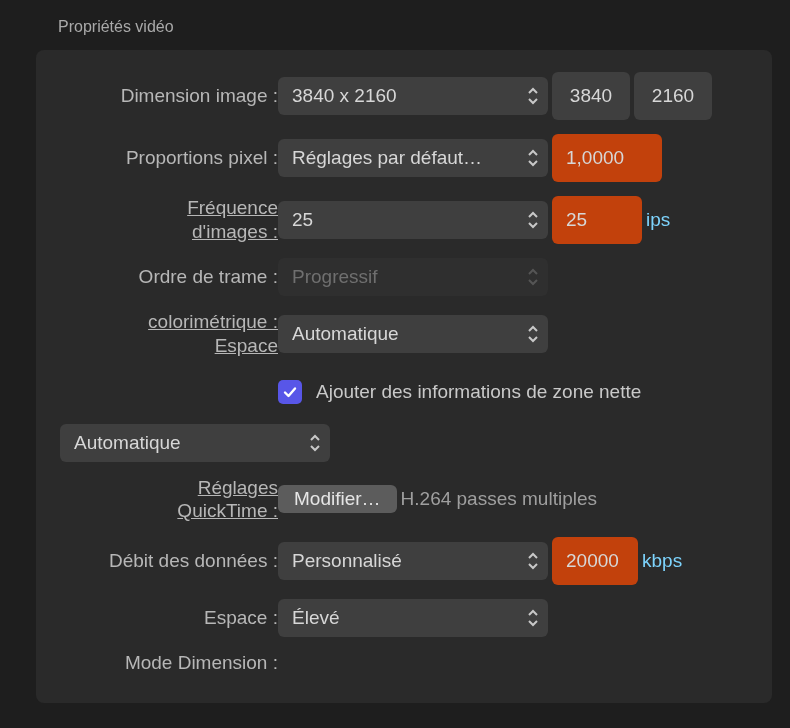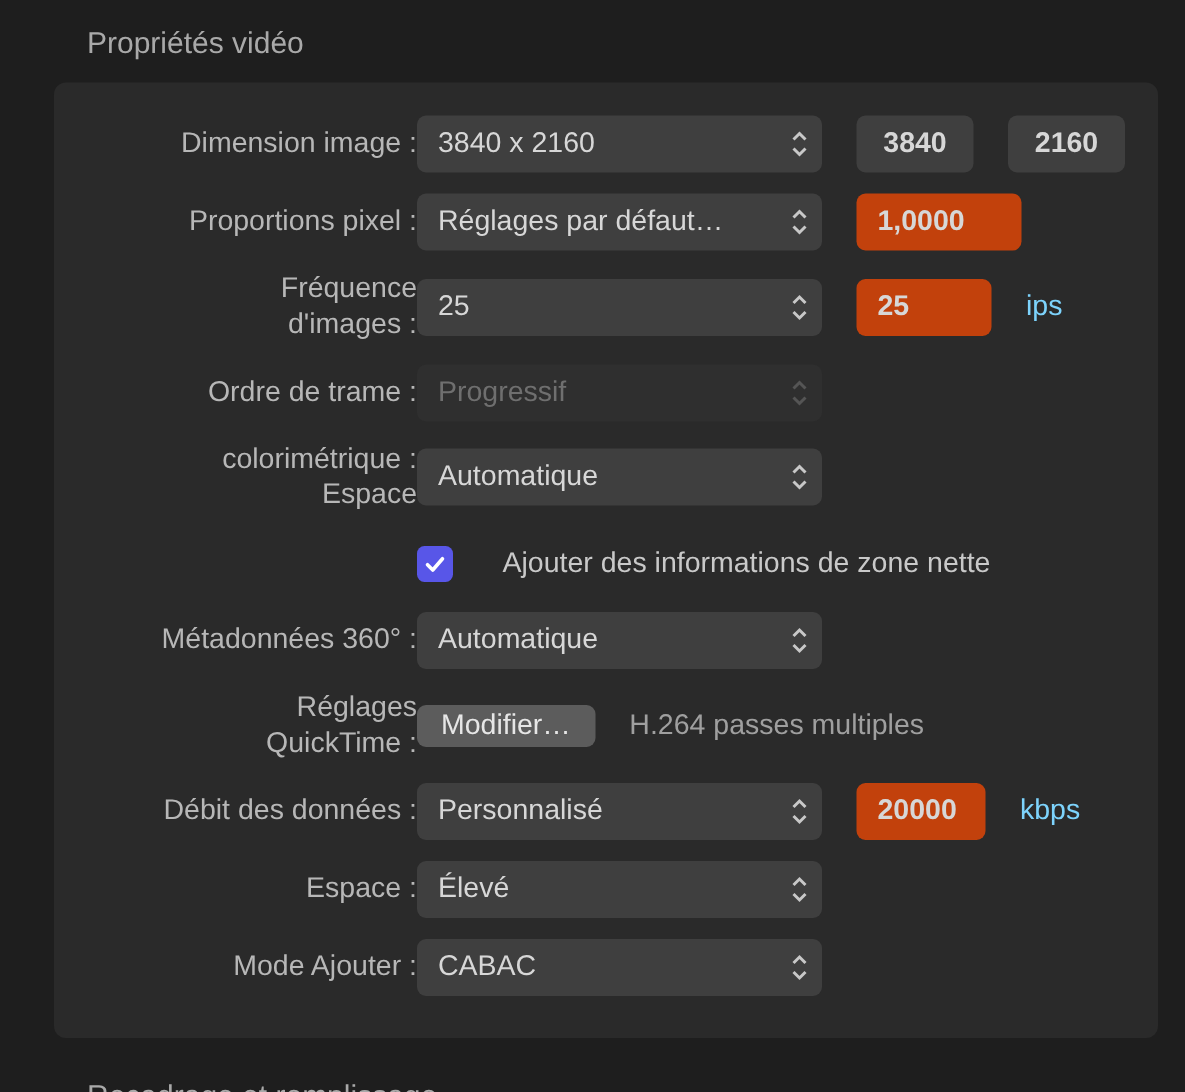--- a/index.html
+++ b/index.html
@@ -11,36 +11,36 @@
     --field-disabled:#2f2f2f;
     --field-text:#d7d7d7;
     --muted:#6f6f6f;
     --accent:#5856e8;
     --btn:#5c5c5c;
   }
   html,body{margin:0;padding:0;background:var(--bg);color:var(--text);
     font-family:-apple-system,BlinkMacSystemFont,"Helvetica Neue",Arial,sans-serif;
     font-size:19px;width:790px;height:728px;overflow:hidden;}
   .outer{padding:18px 18px 0 18px;}
-  .section-title{color:var(--heading);font-size:20px;margin:0 0 14px 40px;}
+  .section-title{color:var(--heading);font-size:16px;margin:0 0 14px 40px;}
   .panel{background:var(--panel);border-radius:8px;padding:22px 24px 28px 24px;
     margin:0 0 28px 18px;}
   .row{display:flex;align-items:center;margin-bottom:14px;}
   .lbl{flex:0 0 218px;text-align:right;color:var(--text);line-height:1.25;}
-  .lbl.multi{display:flex;flex-direction:column;justify-content:flex-start;min-height:44px;}
-  .controls{flex:1 1 auto;display:flex;align-items:center;gap:23px;}
+  .lbl.multi{display:flex;flex-direction:column;justify-content:flex-start;min-height:44px;text-decoration:underline;}
+  .controls{flex:1 1 auto;display:flex;align-items:center;gap:4px;}
   .select{position:relative;display:inline-flex;align-items:center;width:270px;height:38px;
     background:var(--field);border-radius:6px;color:var(--field-text);padding:0 32px 0 14px;
     box-sizing:border-box;cursor:default;}
   .select.disabled{background:var(--field-disabled);color:var(--muted);}
   .stepper{position:absolute;right:8px;top:50%;transform:translateY(-50%);width:14px;height:20px;}
   .stepper svg{display:block;}
-  .num{display:inline-flex;align-items:center;height:38px;background:var(--field);
+  .num{display:inline-flex;align-items:center;height:48px;background:var(--field);
     border-radius:6px;color:var(--field-text);padding:0 14px;min-width:60px;box-sizing:border-box;
-    justify-content:center;font-weight:bold;}
+    justify-content:center;}
   .num.dark{background:#c2410c;}
   .unit{color:#7dd3fc;}
   .chk{display:inline-flex;align-items:center;justify-content:center;width:24px;height:24px;
     border-radius:5px;background:var(--accent);margin-right:10px;}
   .chk svg{display:block;}
   .btn{display:inline-flex;align-items:center;height:28px;background:var(--btn);
     border-radius:6px;color:#e6e6e6;padding:0 16px;}
   .next-section{color:var(--heading);font-size:20px;margin:0 0 0 40px;}
 </style>
 </head>
@@ -143,21 +143,20 @@
         <span class="chk">
           <svg width="16" height="16" viewBox="0 0 16 16">
               <path d="M3 8.5 L6.5 12 L13 4.5" stroke="#fff" stroke-width="2.4" fill="none" stroke-linecap="round" stroke-linejoin="round"></path>
             </svg>
         </span>
         <span style="color:#c9c9c9">Ajouter des informations de zone nette</span>
       </div>
     </div>
 
     <div class="row">
-      <div class="lbl">Métadonnées 360° :</div>
       <div class="controls">
         <div class="select">
           <span>Automatique</span>
           <span class="stepper">
             <svg width="14" height="20" viewBox="0 0 14 20">
                 <path d="M3 7 L7 3 L11 7" stroke="#c8c8c8" stroke-width="2" fill="none"></path>
                 <path d="M3 13 L7 17 L11 13" stroke="#c8c8c8" stroke-width="2" fill="none"></path>
               </svg>
           </span>
         </div>
@@ -201,30 +200,19 @@
             <svg width="14" height="20" viewBox="0 0 14 20">
                 <path d="M3 7 L7 3 L11 7" stroke="#c8c8c8" stroke-width="2" fill="none"></path>
                 <path d="M3 13 L7 17 L11 13" stroke="#c8c8c8" stroke-width="2" fill="none"></path>
               </svg>
           </span>
         </div>
       </div>
     </div>
 
     <div class="row" style="margin-bottom:0">
-      <div class="lbl">Mode Ajouter :</div>
-      <div class="controls">
-        <div class="select">
-          <span>CABAC</span>
-          <span class="stepper">
-            <svg width="14" height="20" viewBox="0 0 14 20">
-                <path d="M3 7 L7 3 L11 7" stroke="#c8c8c8" stroke-width="2" fill="none"></path>
-                <path d="M3 13 L7 17 L11 13" stroke="#c8c8c8" stroke-width="2" fill="none"></path>
-              </svg>
-          </span>
-        </div>
-      </div>
+      <div class="lbl">Mode Dimension :</div>
     </div>
 
   </div>
 
   <div class="next-section">Recadrage et remplissage</div>
 </div>
 
 </body></html>

